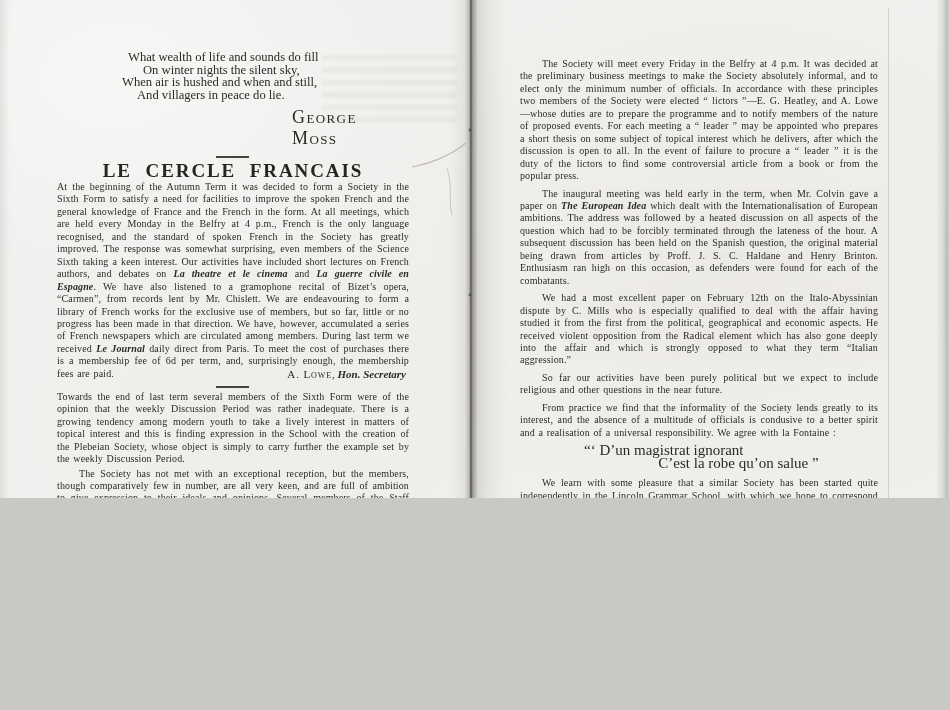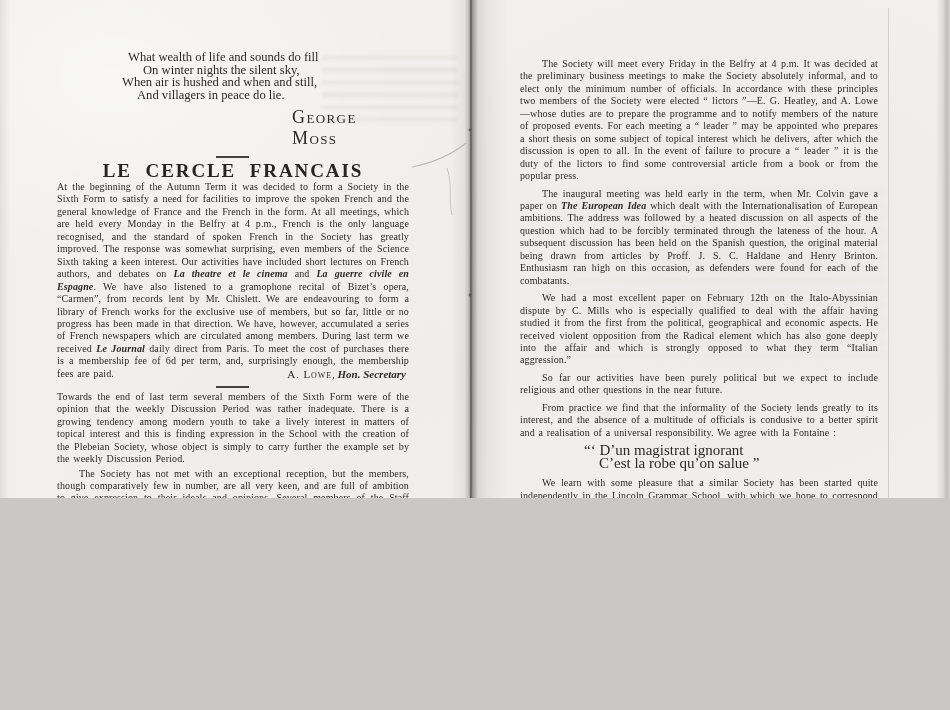--- a/index.html
+++ b/index.html
@@ -43,21 +43,21 @@
 
   .hon-sig { text-align:right; margin-top:-12.45px; padding-right:3px;
              font-size:11px; line-height:12.45px; }
 
   .page-num { font-size:12.6px; letter-spacing:0.5px;font-style:italic; }
   .left-page  .page-num { margin-top:12px; margin-left:168px; }
   .right-page .page-num { margin-top:14px; margin-left:185px; }
 
   .quote { margin-top:5px; font-size:15px; line-height:13px; }
   .quote .q1 { margin-left:64px; }
-  .quote .q2 { margin-left:79px; }
+  .quote .q2 { margin-left:79px;text-align:center; }
 
   .sig { font-variant:small-caps; font-size:12.9px; letter-spacing:1.2px;
          margin-left:202px; line-height:13px; }
   .sig.s1 { margin-top:10px; }
   .sig.s2 { margin-top:6px; }
 
   .r-first { margin-top:58px; }
 
   
   .overlay { position:absolute; pointer-events:none; }

